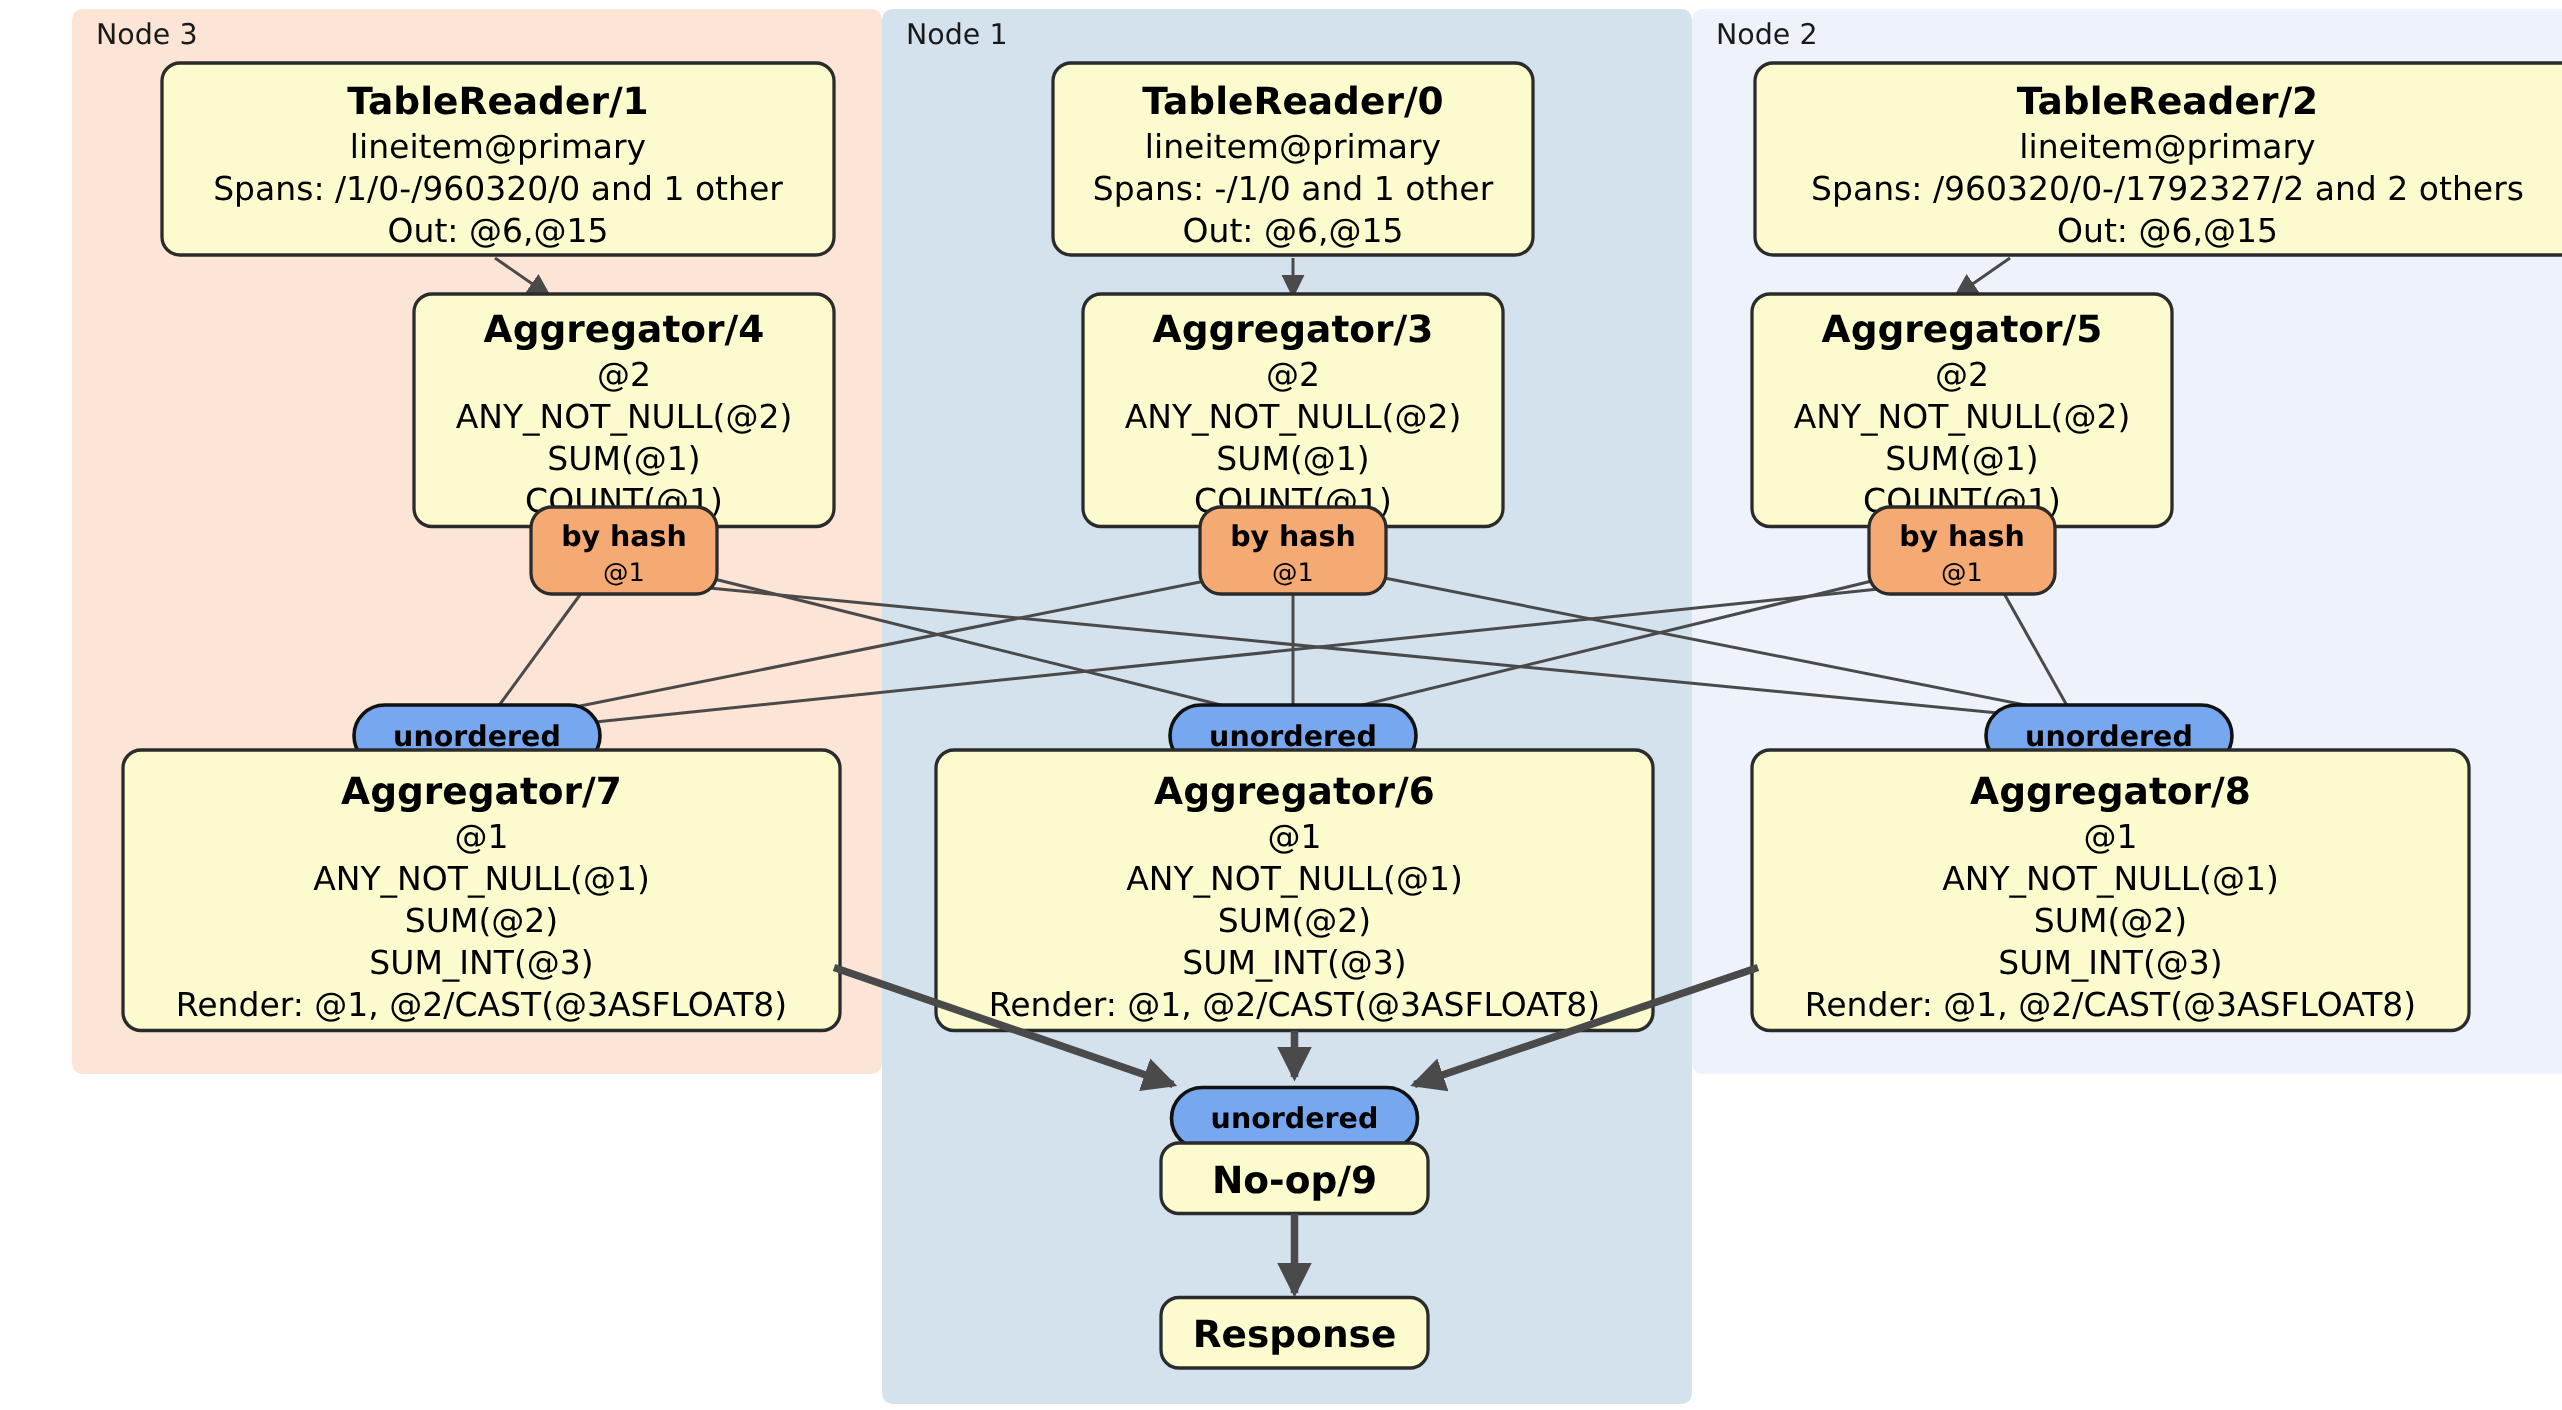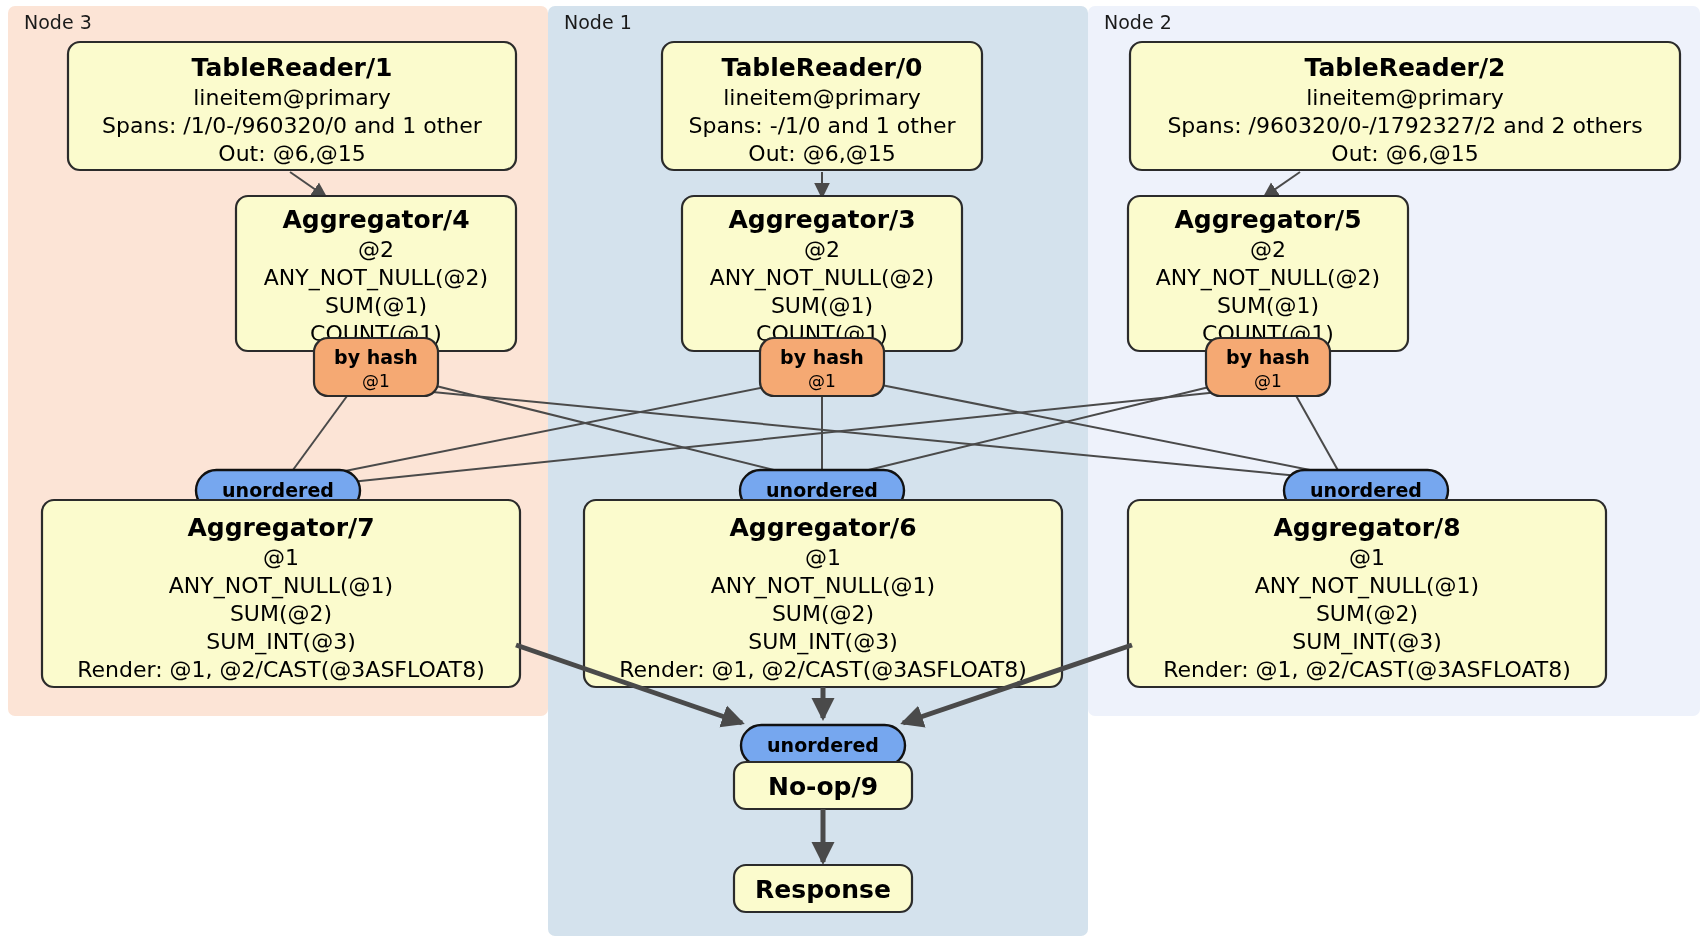--- a/index.html
+++ b/index.html
@@ -11,20 +11,21 @@
     width: 1708px;
     height: 940px;
     font-family: "DejaVu Sans", sans-serif;
     overflow: hidden;
     position: relative;
   }
   #stage {
     position: relative;
     width: 1360px;
     height: 940px;
+    margin-left: 40px;
   }
   svg#canvas {
     position: absolute;
     left: 0;
     top: 0;
     width: 1708px;
     height: 940px;
   }
   .node-panel-label {
     font-size: 19px;

